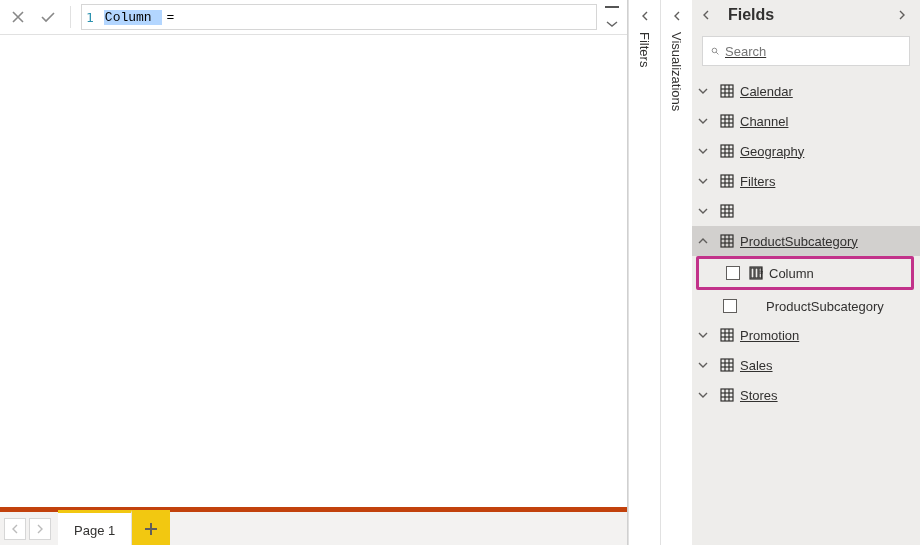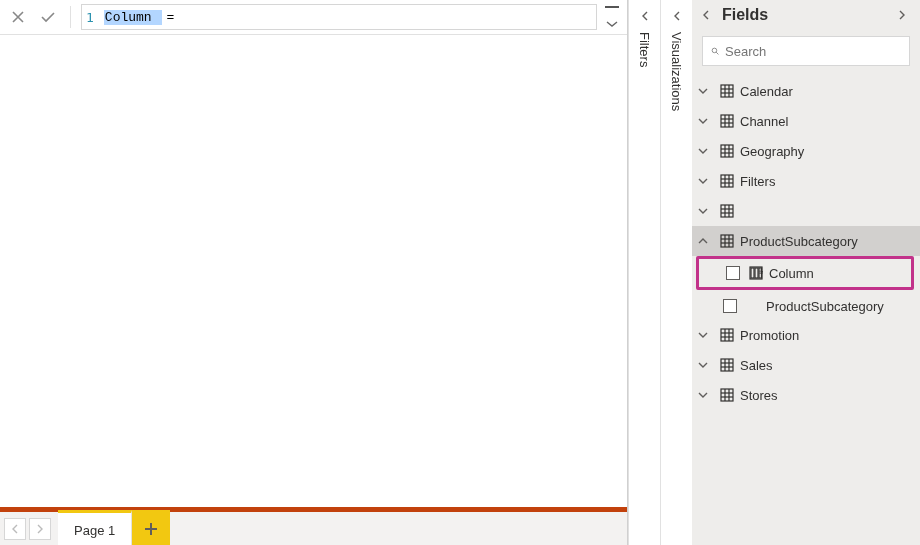--- a/index.html
+++ b/index.html
@@ -152,21 +152,21 @@
   .fields-pane {
     width: 228px;
     background:#eeedeb;
     display:flex;
     flex-direction:column;
   }
   .fields-header {
     display:flex;
     align-items:center;
     padding: 6px 8px;
-    gap:6px;
+    gap:12px;
   }
   .fields-header .chev-left,
   .fields-header .chev-right { color:#605e5c; cursor:pointer; width:16px; text-align:center;}
   .fields-header .title { flex:1; font-size:16px; font-weight:600; color:#323130;}
   .search-wrap {
     padding: 6px 10px 10px 10px;
   }
   .search-box {
     display:flex;
     align-items:center;
@@ -176,33 +176,35 @@
     padding:0 8px;
     gap:6px;
   }
   .search-box input {
     border:none;
     outline:none;
     flex:1;
     font-size:13px;
     color:#323130;
     background:transparent;
+    text-decoration:underline;
   }
   .search-box input::placeholder { color:#767676; }
   .tree {
     flex:1;
     overflow:auto;
   }
   .tree-row {
     display:flex;
     align-items:center;
     height:30px;
     cursor:pointer;
     padding-right:8px;
     gap:4px;
+    text-decoration:underline;
   }
   .tree-row.selected { background:#d2d0ce; }
   .tree-row .chev-col {
     width:22px;
     display:flex; justify-content:center; align-items:center;
     color:#605e5c;
   }
   .tree-row .icon-col {
     width:18px; display:flex; justify-content:center; align-items:center;
     color:#323130;

